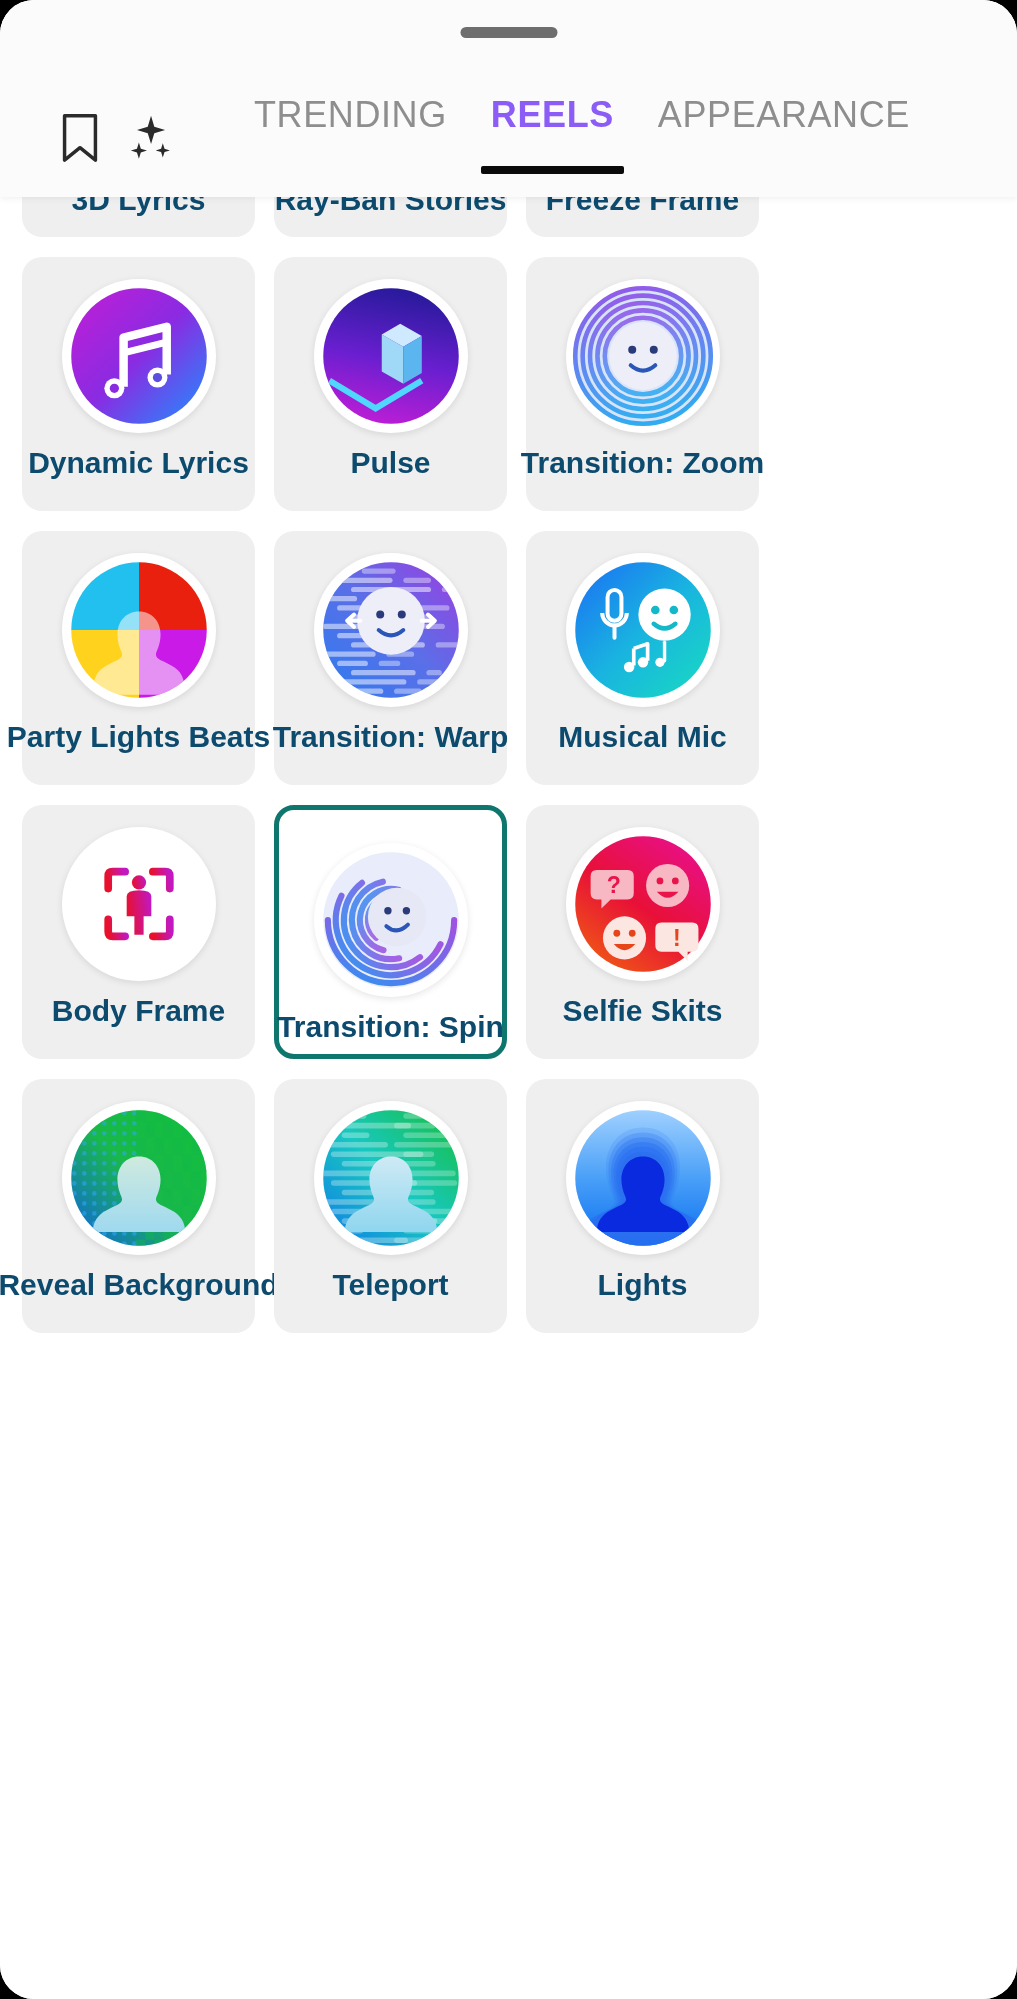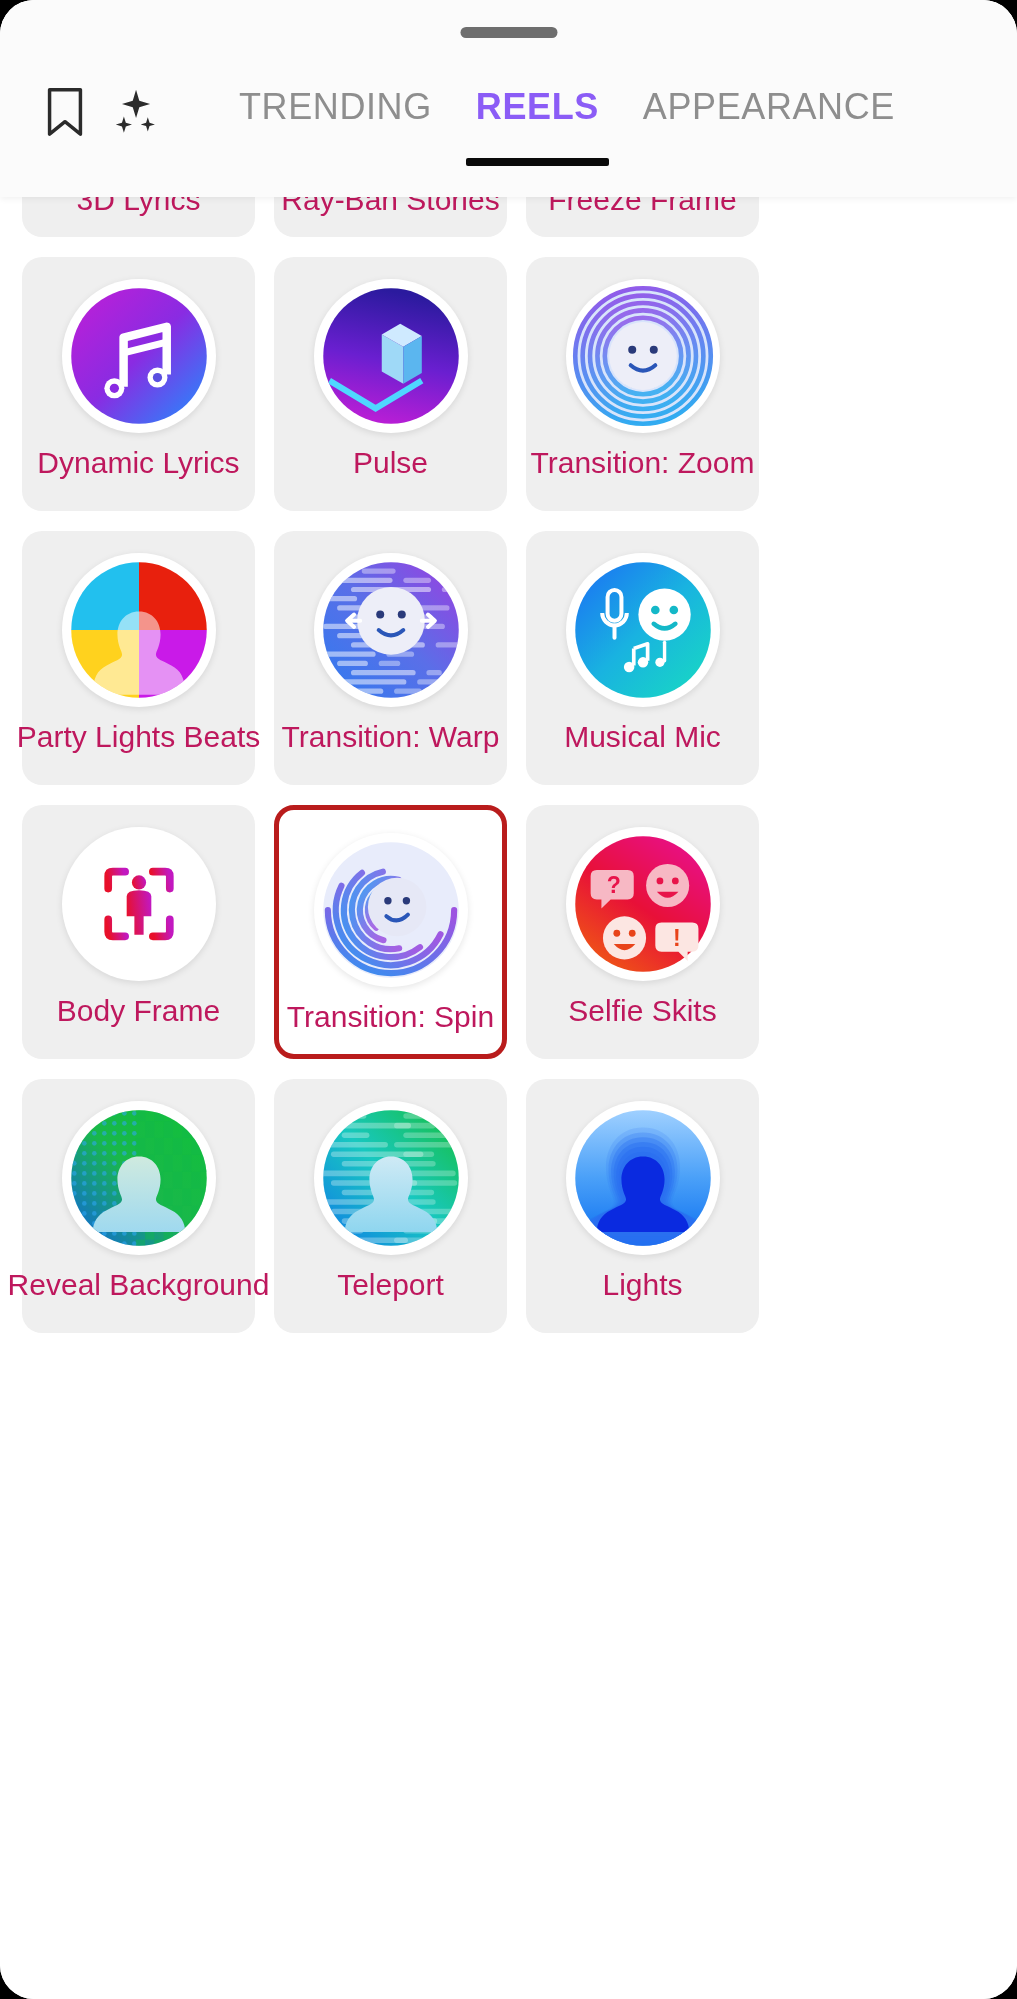--- a/index.html
+++ b/index.html
@@ -43,22 +43,22 @@
     border-radius: 6px;
     background: #6e6e6e;
   }
 
   .tabbar {
     position: absolute;
     left: 0; right: 0;
     top: 82px;
     height: 88px;
     display: flex;
-    align-items: flex-start;
-    padding-left: 29px;
+    align-items: flex-end;
+    padding-left: 44px;
     padding-right: 18px;
   }
 
   .icon-btn {
     width: 72px;
     height: 62px;
     display: flex;
     align-items: center;
     justify-content: center;
     flex: 0 0 auto;
@@ -121,22 +121,22 @@
     display: flex;
     flex-direction: column;
     align-items: center;
     justify-content: flex-start;
     padding-top: 22px;
     position: relative;
   }
 
   .card.selected {
     background: #ffffff;
-    border: 5px solid #b91c1c;
-    padding-top: 23px;
+    border: 5px solid #0f766e;
+    padding-top: 33px;
   }
 
   .card.clipped {
     height: 80px;
     padding-top: 0;
     justify-content: flex-end;
     padding-bottom: 22px;
     overflow: hidden;
   }
 
@@ -150,25 +150,25 @@
     align-items: center;
     justify-content: center;
     overflow: hidden;
     position: relative;
   }
   .thumb > svg { display: block; border-radius: 50%; }
 
   .card-label {
     margin-top: 14px;
     font-size: 30px;
-    color: #be185d;
+    color: #0c4a6e;
     text-align: center;
     line-height: 1.05;
     white-space: nowrap;
-    font-weight: 400;
+    font-weight: 700;
   }
   .card.clipped .card-label { margin-top: 0; }
 </style>
 </head>
 <body>
 
 <div class="phone">
 
   <div class="grid-scroll">
     <div class="grid" id="effects-grid">

